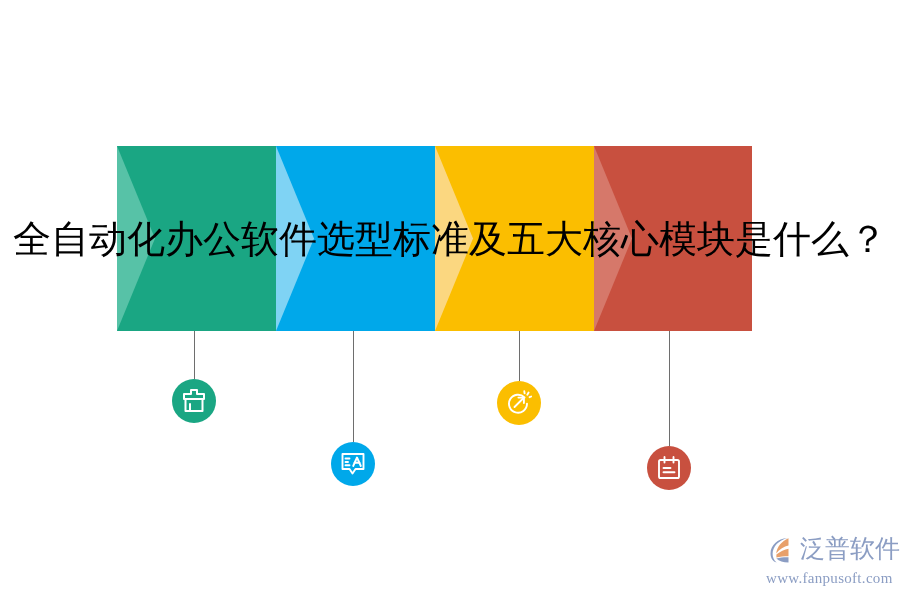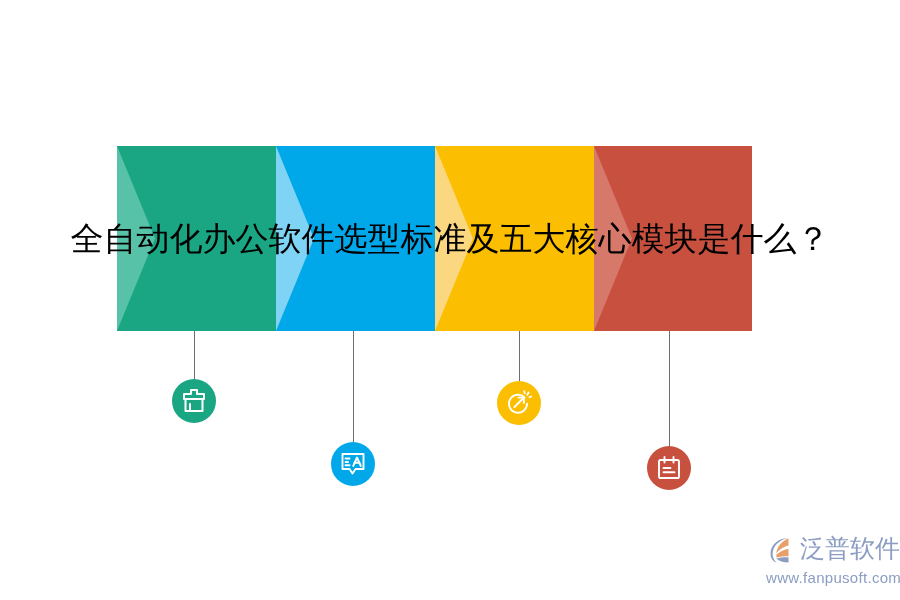--- a/index.html
+++ b/index.html
@@ -43,21 +43,21 @@
   }
 
   
   .title {
     position: absolute;
     left: 0;
     top: 206px;
     width: 900px;
     text-align: center;
     font-family: "DejaVu Sans", "Liberation Sans", sans-serif;
-    font-size: 33px;
+    font-size: 38px;
     line-height: 66px;
     color: #000000;
     letter-spacing: 0px;
     white-space: nowrap;
     z-index: 5;
   }
 
   
   .connector {
     position: absolute;
@@ -101,21 +101,21 @@
   }
   .logo-word {
     font-family: "DejaVu Sans", "Liberation Sans", sans-serif;
     font-size: 25px;
     line-height: 30px;
     color: #8b9dc3;
     font-weight: normal;
     white-space: nowrap;
   }
   .logo-url {
-    font-family: Liberation Sans, sans-serif;
+    font-family: Liberation Serif, serif;
     font-size: 15px;
     line-height: 18px;
     color: #8b9dc3;
     letter-spacing: 0.3px;
     white-space: nowrap;
     text-align: left;
     margin-top: -1px;
   }
 </style>
 </head>

